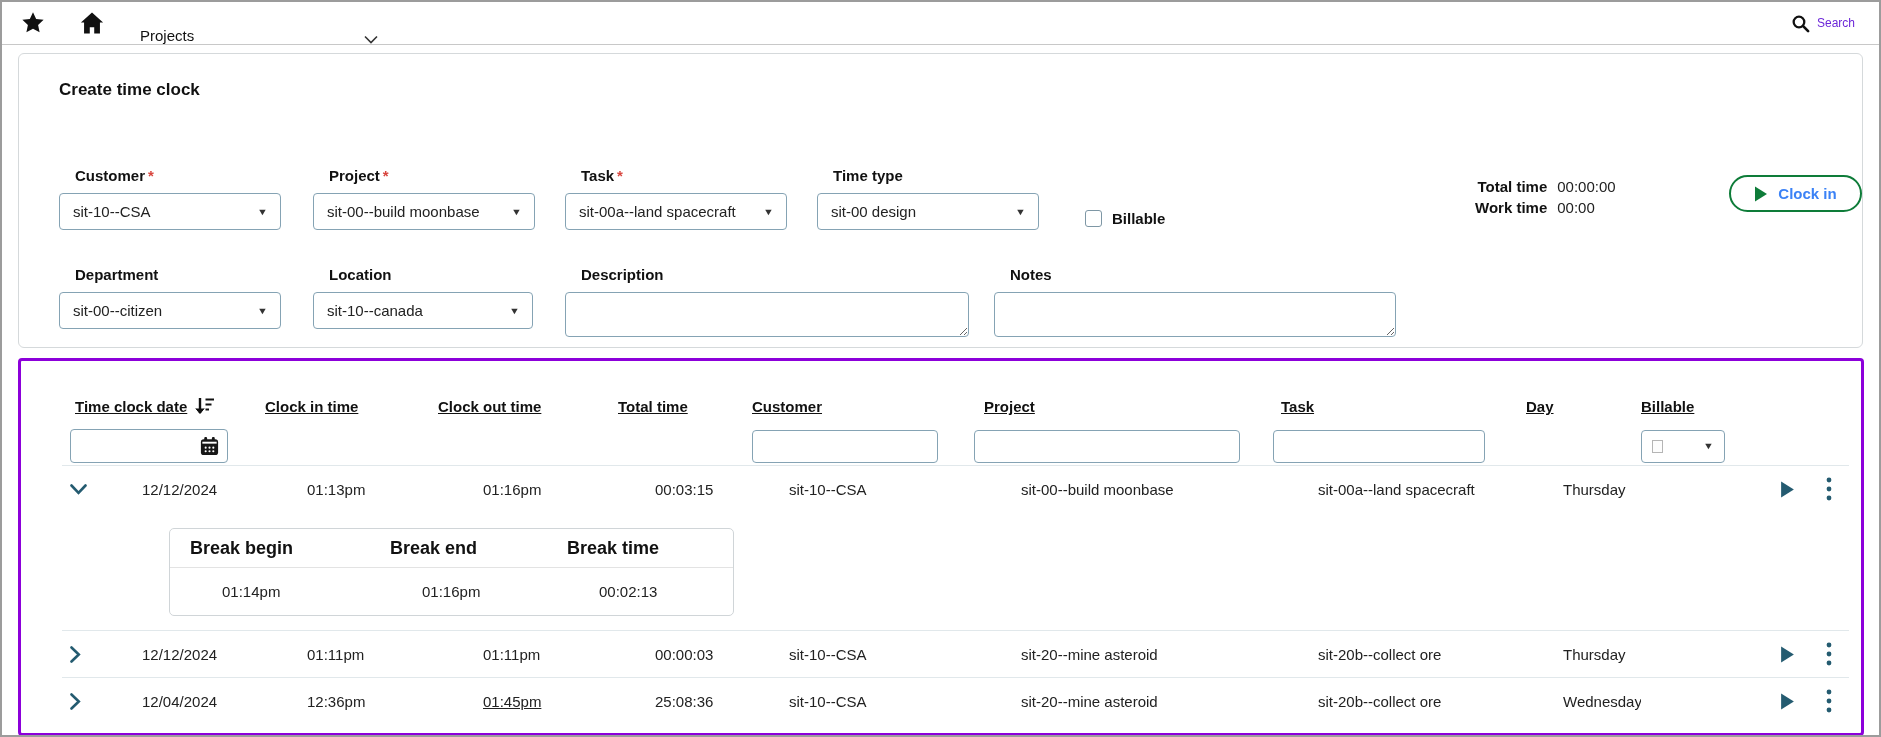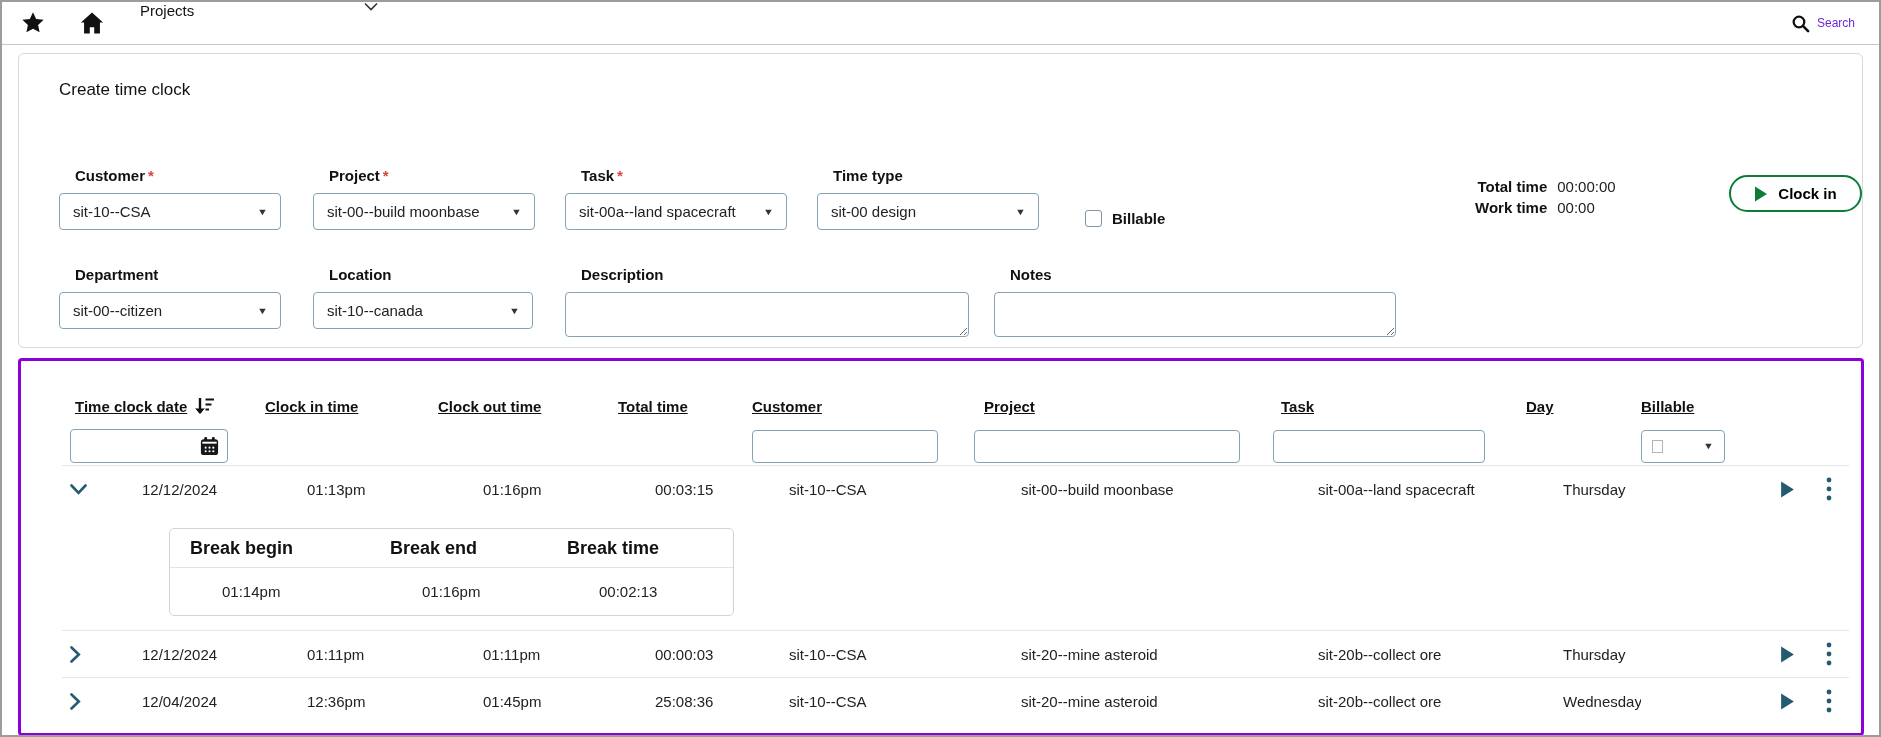--- a/index.html
+++ b/index.html
@@ -4,47 +4,47 @@
 <style>
   * { margin:0; padding:0; box-sizing:border-box; }
   html,body { width:1881px; height:737px; background:#fff; overflow:hidden; }
   body { font-family:"Liberation Sans","DejaVu Sans",sans-serif; color:#1d1d1d; }
   .root { width:1881px; height:737px; border:2px solid #9c9c9c; background:#fff; position:relative; overflow:hidden; }
 
   
   .topbar { height:43px; border-bottom:1px solid #c8c8c8; display:flex; align-items:center; position:relative; background:#fff; }
   .topbar .star { position:absolute; left:18px; top:8px; }
   .topbar .home { position:absolute; left:76px; top:7px; }
-  .nav-select { position:absolute; left:138px; top:0; height:42px; width:238px; display:flex; align-items:flex-start; justify-content:space-between; cursor:pointer; }
+  .nav-select { position:absolute; left:138px; top:0; height:42px; width:238px; display:flex; align-items:flex-end; justify-content:space-between; cursor:pointer; }
   .nav-select .lbl { font-size:15px; color:#111; }
   .search-box { position:absolute; right:24px; top:0; height:42px; display:flex; align-items:center; gap:7px; cursor:pointer; }
   .search-box .lbl { font-size:12px; font-weight:500; color:#6d28d9; }
 
   
   .card { position:absolute; left:16px; right:16px; top:51px; height:295px; border:1px solid #d5d9db; border-radius:6px; background:#fff; }
-  .card-title { position:absolute; left:40px; top:26px; font-size:17px; font-weight:normal; color:#111; }
+  .card-title { position:absolute; left:40px; top:26px; font-size:17px; font-weight:bold; color:#111; }
 
   .fgroup { position:absolute; }
   .flabel { font-size:15px; font-weight:bold; color:#111; margin-bottom:9px; white-space:nowrap;margin-left:16px; }
   .req { color:#d8453e; font-weight:bold; margin-left:3px; }
   .select { height:37px; border:1px solid #85a3b4; border-radius:4px; background:#fff; display:flex; align-items:center; justify-content:space-between; padding:0 12px 0 13px; cursor:pointer; }
   .select .val { font-size:15px; color:#222; white-space:nowrap; overflow:hidden; }
   .caret { font-size:11px; color:#333; transform:scaleY(0.85); }
   .txtarea { border:1px solid #85a3b4; border-radius:4px; background:#fff; resize:both; font-family:inherit; font-size:15px; padding:6px 8px; }
 
   .chk-row { position:absolute; display:flex; align-items:center; gap:10px; }
   .chk { width:17px; height:17px; border:1px solid #7e97a5; border-radius:3px; background:#fff; cursor:pointer; }
   .chk-lbl { font-size:15px; font-weight:bold; color:#111; }
 
   .totals { position:absolute; left:1456px; top:124px; display:grid; grid-template-columns:auto auto; column-gap:10px; row-gap:4px; }
   .totals .tl { font-size:15px; font-weight:bold; text-align:right; color:#111; }
   .totals .tv { font-size:15px; color:#222; }
 
   .clockin-btn { position:absolute; left:1710px; top:121px; width:133px; height:37px; border:2px solid #0e7c39; border-radius:19px; background:#fff; display:flex; align-items:center; justify-content:center; gap:10px; cursor:pointer; }
-  .clockin-btn .lbl { color:#000000; font-size:15px; font-weight:bold; }
+  .clockin-btn .lbl { color:#3b82f6; font-size:15px; font-weight:bold; }
 
   
   .tpanel { position:absolute; left:16px; top:356px; width:1846px; height:378px; border:3px solid #8c00da; border-radius:4px; background:#fff; overflow:hidden; padding:0 12px 0 41px; }
   .thead { display:grid; grid-template-columns:190px 173px 180px 134px 232px 297px 245px 115px 1fr; padding-left:13px; margin-top:36px; align-items:center; }
   .th { font-size:15px; font-weight:bold; color:#111; display:flex; align-items:center; gap:8px;text-decoration:underline; }
   .tfilters { display:grid; grid-template-columns:190px 173px 180px 134px 232px 297px 245px 115px 1fr; padding-left:13px; margin-top:11px; height:38px; align-items:center; }
   .f-input { height:33px; border:1px solid #85a3b4; border-radius:4px; background:#fff; font-family:inherit; font-size:14px; padding:0 8px; }
   .date-input { width:158px; margin-left:-5px; display:flex; align-items:center; justify-content:flex-end; height:34px; border:1px solid #85a3b4; border-radius:4px; padding:0 7px; cursor:text; }
   .billable-filter { width:84px; height:33px; border:1px solid #85a3b4; border-radius:4px; display:flex; align-items:center; justify-content:space-between; padding:0 10px; cursor:pointer; }
   .mini-box { width:11px; height:13px; border:1px solid #b5b5b5; background:#fdfdfd; }
@@ -321,21 +321,21 @@
     </div>
 
     <div class="trow">
       <span class="expander">
         <svg width="11" height="17" viewBox="0 0 11 17">
             <polyline points="1.5,1.5 8.8,8.5 1.5,15.5" fill="none" stroke="#245b70" stroke-width="2.6" stroke-linecap="round"></polyline>
           </svg>
       </span>
       <span class="cell">12/04/2024</span>
       <span class="cell" style="padding-left:5px;">12:36pm</span>
-      <span class="cell" style="padding-left:8px;">01:45pm</span>
+      <span class="cell" style="padding-left:8px;text-decoration:underline;">01:45pm</span>
       <span class="cell">25:08:36</span>
       <span class="cell">sit-10--CSA</span>
       <span class="cell">sit-20--mine asteroid</span>
       <span class="cell">sit-20b--collect ore</span>
       <span class="cell">Wednesday</span>
       <span class="cell"></span>
       <span class="icon-btn">
         <svg width="15" height="17" viewBox="0 0 14 16">
             <polygon points="1,0.5 13,8 1,15.5" fill="#245b70"></polygon>
           </svg>

